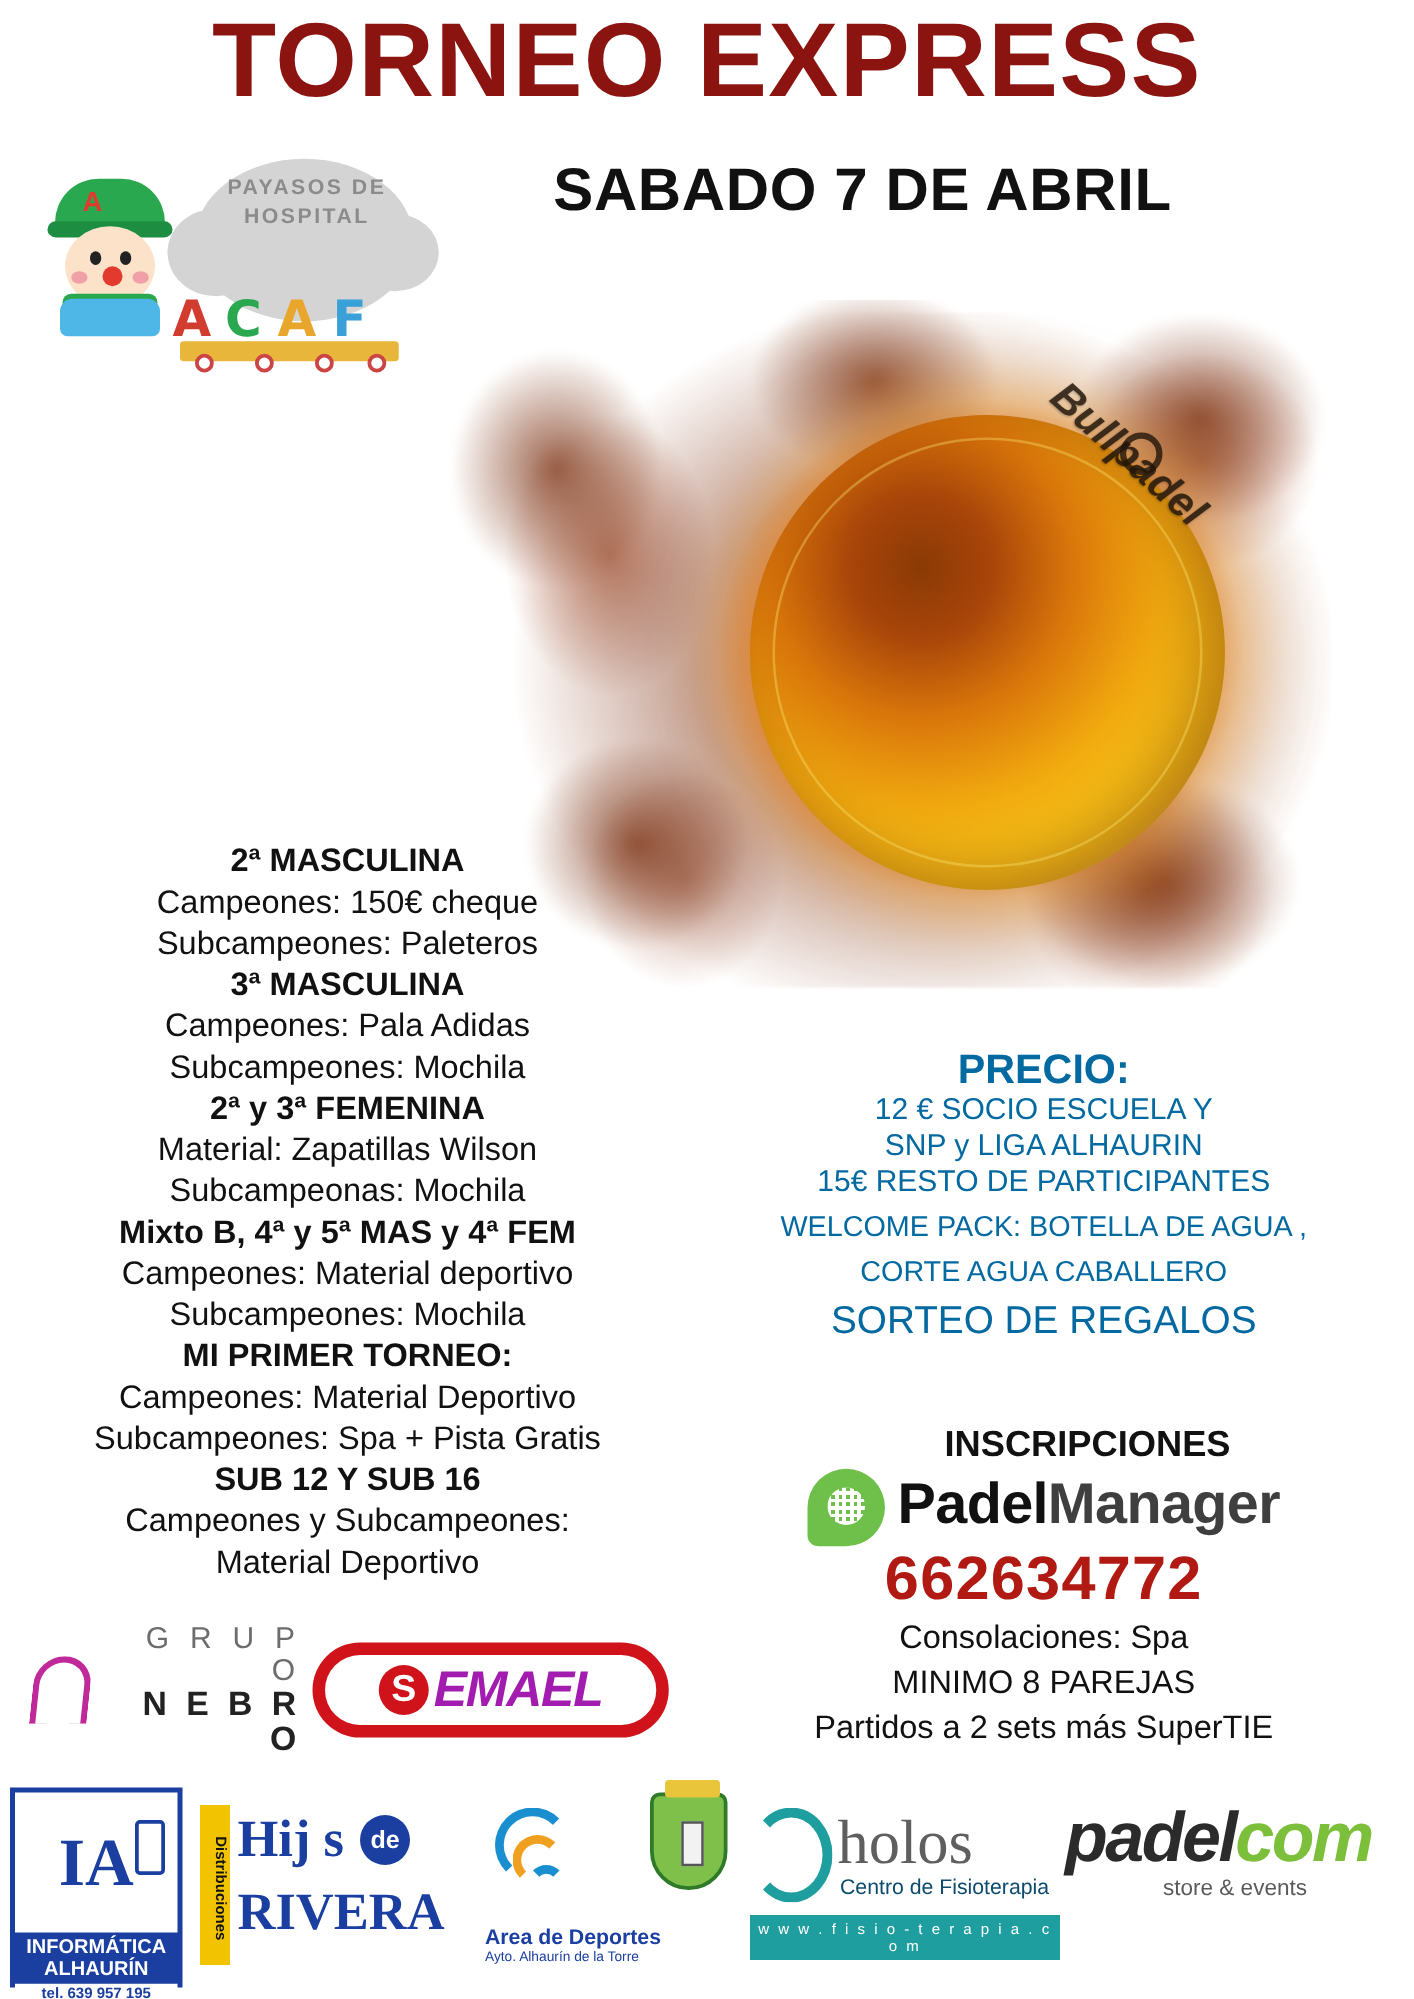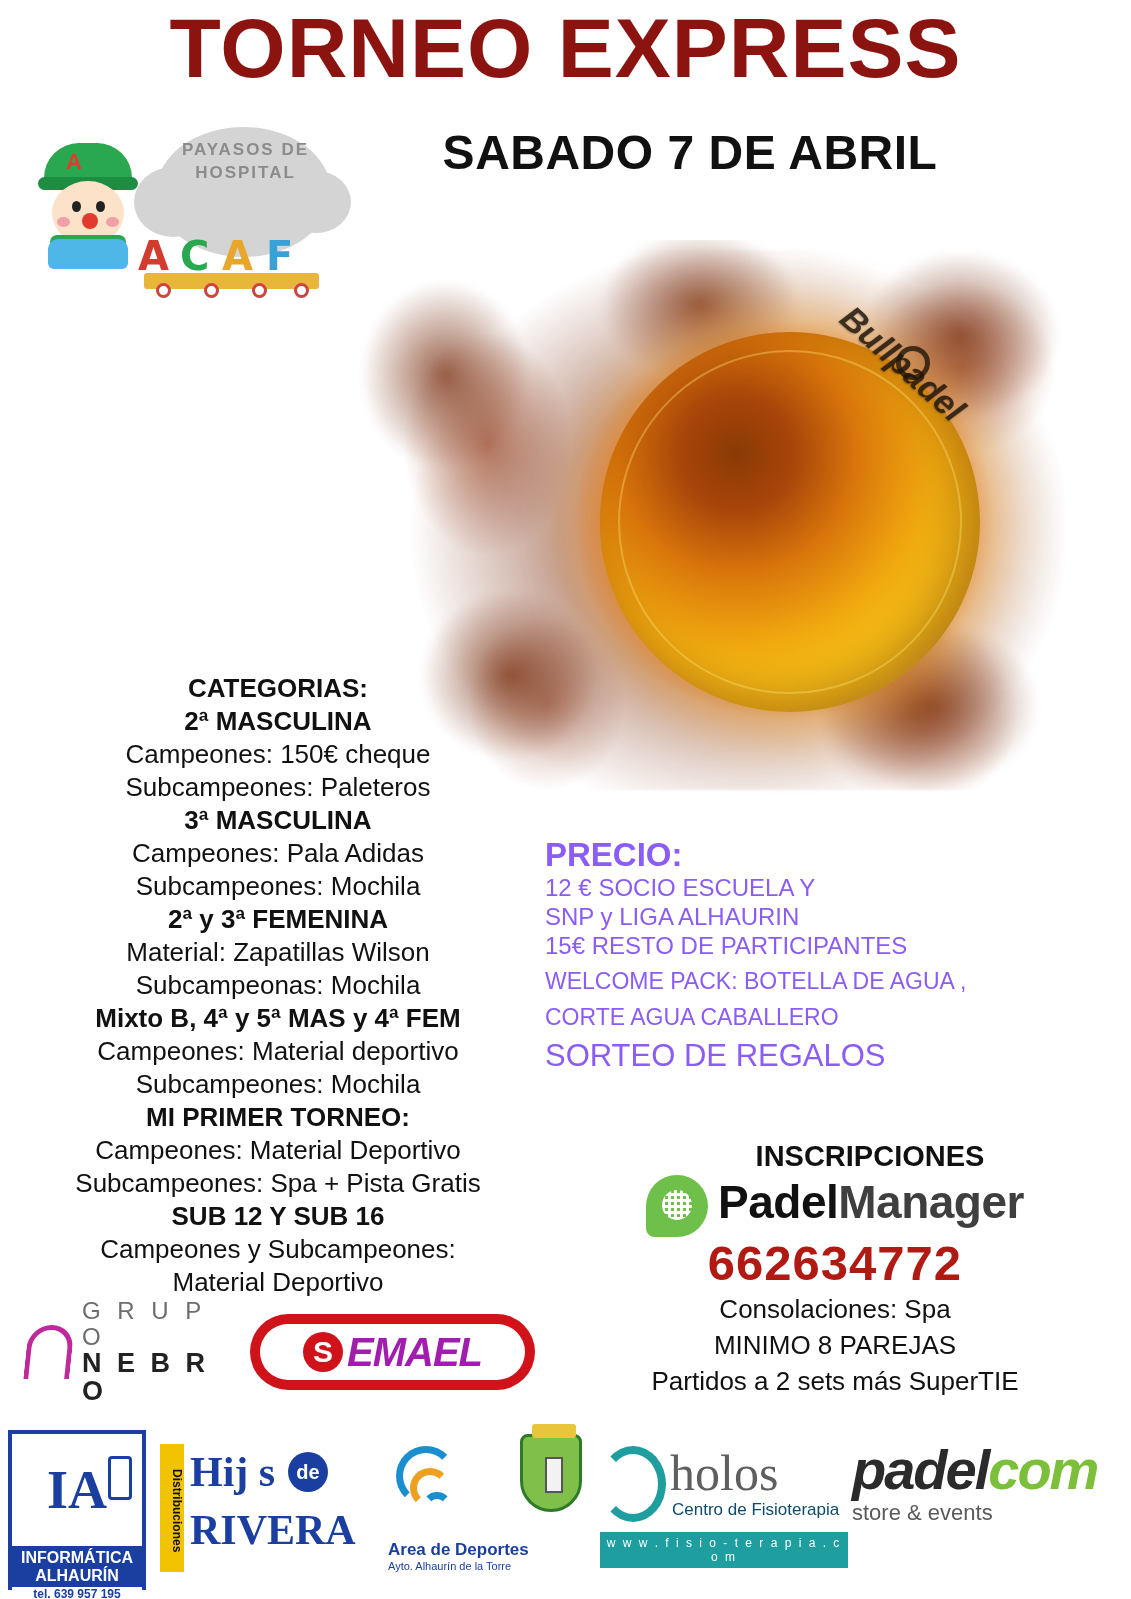--- a/index.html
+++ b/index.html
@@ -233,21 +233,22 @@
     line-height: 1.27;
   }
   .cat-head { font-weight: bold; }
 
   
   .price-block {
     position: absolute;
     left: 545px;
     top: 836px;
     width: 580px;
-    color: #8b5cf6;
+    text-align: center;
+    color: #0369a1;
   }
   .price-title { font-size: 33px; font-weight: bold; }
   .price-line { font-size: 24px; line-height: 1.2; }
   .welcome { font-size: 23px; line-height: 1.2; margin-top: 8px; }
   .sorteo { font-size: 31px; margin-top: 6px; }
 
   .inscripciones {
     position: absolute;
     left: 545px;
     top: 1140px;
@@ -299,21 +300,21 @@
     position: absolute; left: 6px; top: 8px; width: 215px; height: 68px;
     display: flex; align-items: center;
   }
   .nebro-mark {
     width: 46px; height: 54px; flex: none;
     border: 5px solid #c0299a; border-bottom: none;
     border-radius: 24px 24px 0 0;
     margin-right: 10px;
     transform: skewX(-6deg);
   }
-  .nebro-text { line-height: 1.05; }
+  .nebro-text { line-height: 1.05; text-align: right; }
   .nebro-text .g { font-size: 24px; letter-spacing: 5px; color: #6d6d6d; }
   .nebro-text .n { font-size: 27px; letter-spacing: 4px; color: #222; font-weight: bold; }
   .semael {
     position: absolute; left: 230px; top: 4px; width: 285px; height: 76px;
     background: #d0131b;
     border-radius: 38px;
     display: flex; align-items: center; justify-content: center;
   }
   .semael-inner {
     width: 265px; height: 56px; background: #ffffff; border-radius: 30px;
@@ -384,21 +385,21 @@
   .holos { left: 600px; top: 16px; width: 250px; height: 145px; }
   .holos-mark { position: absolute; left: 0; top: 8px; width: 66px; height: 76px; border-radius: 50%; border: 8px solid #1f9ea0; border-left-color: transparent; }
   .holos-word { position: absolute; left: 70px; top: 6px; font-size: 50px; color: #5f5f5f; font-family: "Liberation Serif", serif; }
   .holos-sub { position: absolute; left: 72px; top: 62px; font-size: 17px; color: #0c4a6e; }
   .holos-url { position: absolute; left: 0; top: 94px; width: 248px; background: #1f9ea0; color: #fff; font-size: 12px; letter-spacing: 2px; text-align: center; padding: 4px 0; }
 
   .padelcom { left: 852px; top: 20px; width: 272px; height: 130px; }
   .pc-word { font-size: 56px; font-weight: bold; font-style: italic; letter-spacing: -2px; line-height: 1; }
   .pc-word .a { color: #2b2b2b; }
   .pc-word .b { color: #7bbf3a; }
-  .pc-sub { font-size: 22px; color: #5a5a5a; text-align: left; margin-top: 2px; }
+  .pc-sub { font-size: 18px; color: #5a5a5a; text-align: center; margin-top: 2px; }
 </style>
 </head>
 <body>
 
 <div class="poster-title">TORNEO EXPRESS</div>
 
 <div class="subtitle-block">
   <div class="subtitle-1">SABADO 7 DE ABRIL</div>
 </div>
 
@@ -440,21 +441,20 @@
   <div class="flame-wisp" style="left:520px; top:380px; width:220px; height:170px;"></div>
   <div class="flame-wisp" style="left:120px; top:350px; width:180px; height:170px;"></div>
   <div class="flame-wisp" style="left:300px; top:-10px; width:200px; height:150px;"></div>
   <div class="ball"></div>
   <div class="ball-seam"></div>
   <div class="ball-brand">Bullpadel</div>
   <div class="ball-brand-dot"></div>
 </div>
 
 <div class="categories">
-  <div class="cat-head">CATEGORIAS:</div>
 
   <div class="cat-head">2ª MASCULINA</div>
   <div>Campeones: 150€ cheque</div>
   <div>Subcampeones: Paleteros</div>
 
   <div class="cat-head">3ª MASCULINA</div>
   <div>Campeones: Pala Adidas</div>
   <div>Subcampeones: Mochila</div>
 
   <div class="cat-head">2ª y 3ª FEMENINA</div>

